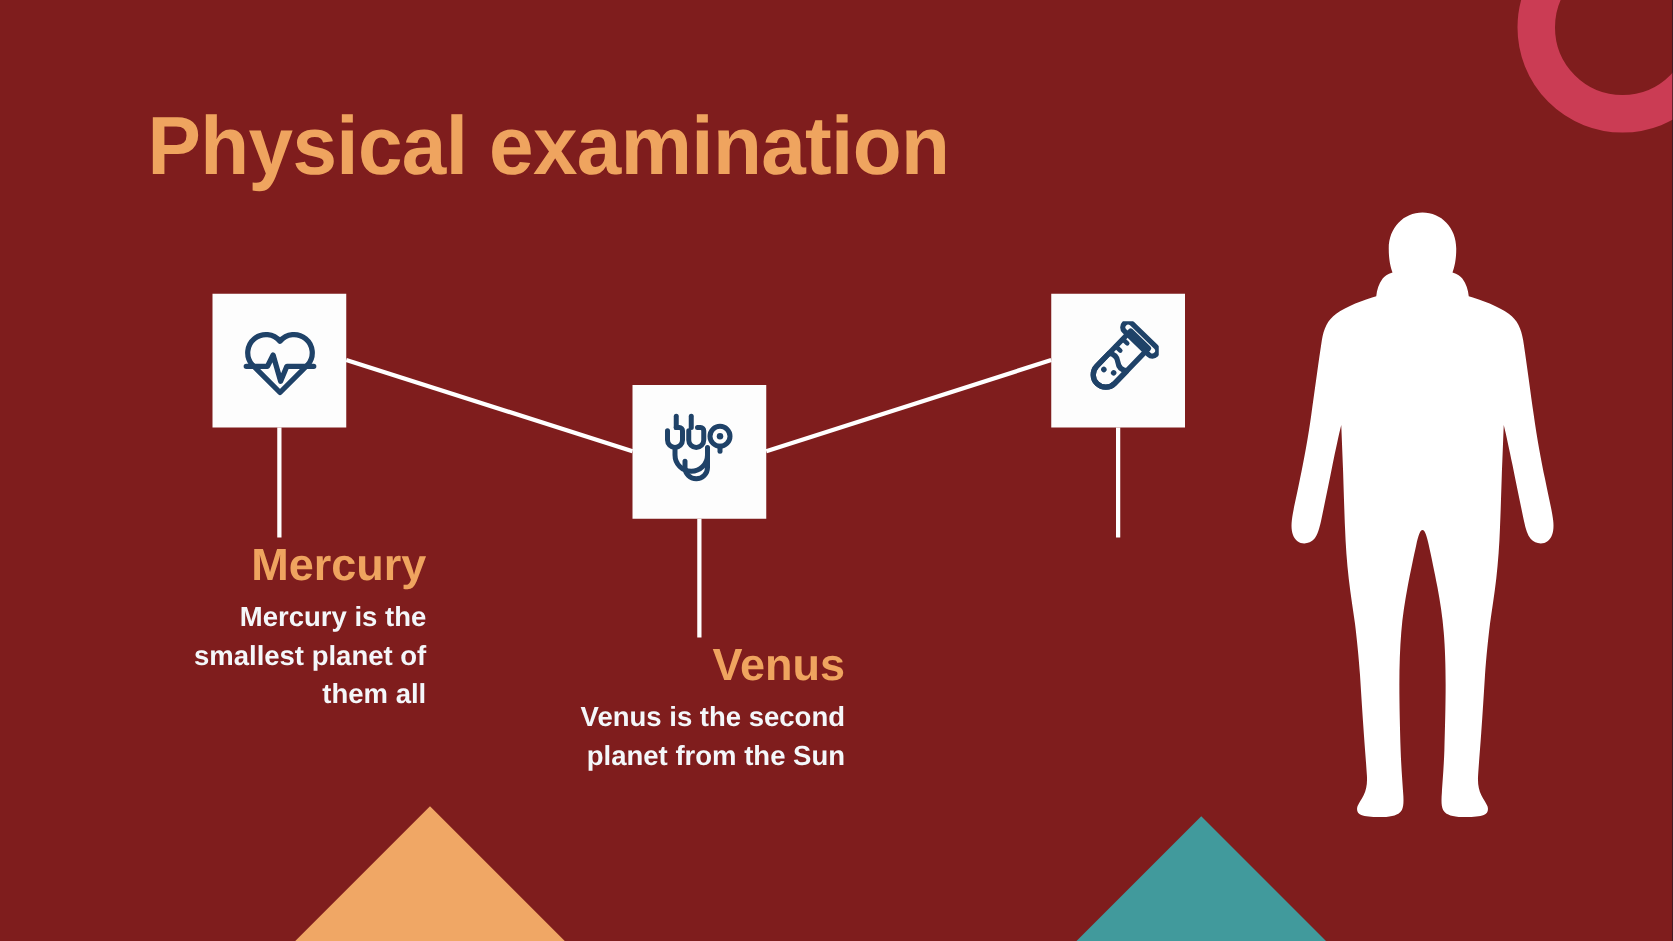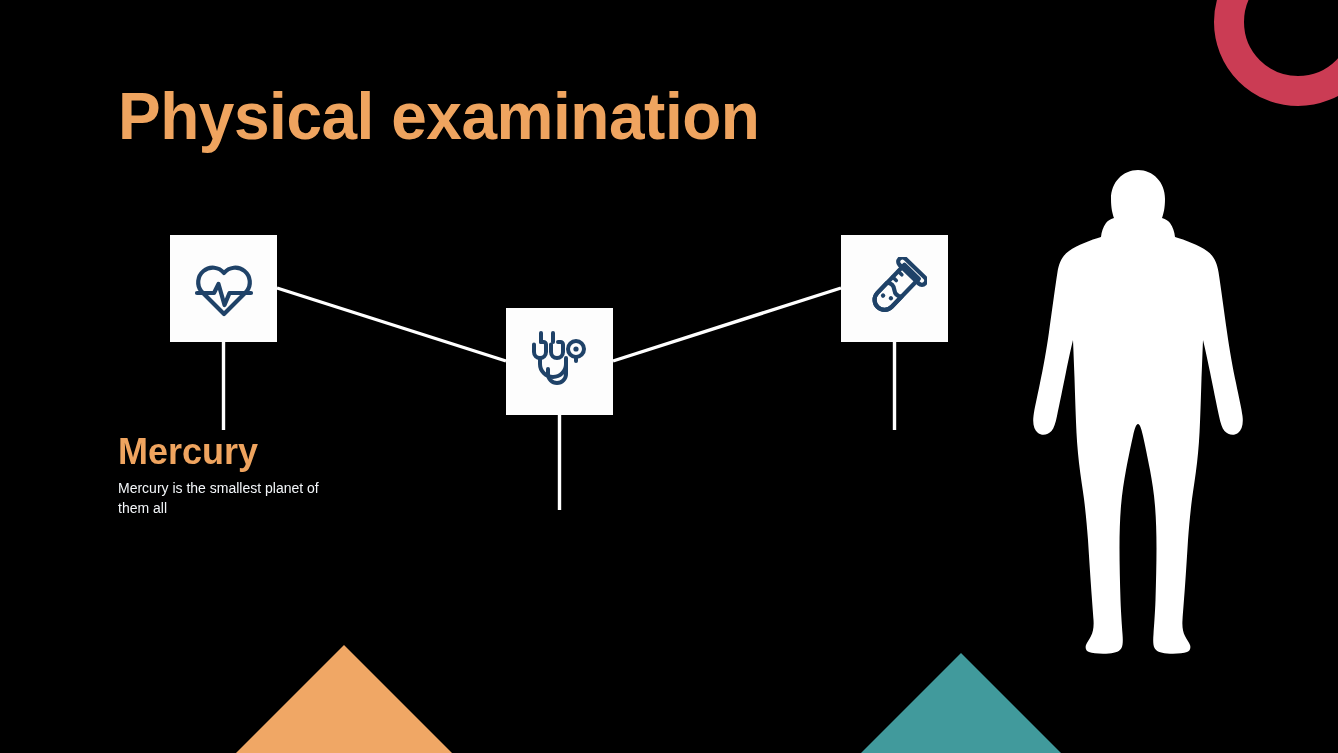--- a/index.html
+++ b/index.html
@@ -4,21 +4,21 @@
 <style>
   html, body {
     margin: 0;
     padding: 0;
     background: #0e1c2c;
   }
   .slide {
     position: relative;
     width: 1338px;
     height: 753px;
-    background: #000000;
+    background: #7f1d1d;
     overflow: hidden;
     font-family: "Liberation Sans", sans-serif;
   }
 
   
   .deco-ring {
     position: absolute;
     top: -62px;
     right: -44px;
     width: 168px;
@@ -82,37 +82,36 @@
     justify-content: center;
   }
   .icon-box svg { display: block; }
   #box-mercury { left: 170px; top: 235px; }
   #box-venus   { left: 506px; top: 308px; }
   #box-jupiter { left: 841px; top: 235px; }
 
   
   .text-block {
     position: absolute;
-    text-align: left;
-    margin-left: 12px;
+    text-align: right;
   }
   .item-heading {
     font-size: 36px;
     font-weight: bold;
     color: #efa45f;
     line-height: 1.12;
     margin: 0 0 7px 0;
     font-stretch: condensed;
   }
   .item-body {
-    font-size: 14px;
+    font-size: 22px;
     color: #f4f7fa;
     line-height: 1.38;
     margin: 0;
-    font-weight: 400;
+    font-weight: 700;
   }
   #text-mercury { left: 106px;  top: 432px; width: 235px; }
   #text-venus   { left: 448px;  top: 512px; width: 228px; }
   #text-jupiter { left: 787px;  top: 432px; width: 218px; }
 
   
   .human {
     position: absolute;
     left: 1031px;
     top: 168px;
@@ -182,20 +181,24 @@
         </g>
       </svg>
     </span>
   </div>
 
   <div class="text-block" id="text-mercury">
     <p class="item-heading">Mercury</p>
     <p class="item-body">Mercury is the smallest planet of them all</p>
   </div>
 
+  <div class="text-block" id="text-venus">
+    <p class="item-heading">Venus</p>
+    <p class="item-body">Venus is the second planet from the Sun</p>
+  </div>
 
   <div class="text-block" id="text-jupiter">
   </div>
 
   <div class="human">
     <svg width="214" height="488" viewBox="0 0 214 488" xmlns="http://www.w3.org/2000/svg">
       <path fill="#ffffff" d="
         M107 2
         C 92 2 80 14 80 31
         C 80 40 81.5 46 83 50

